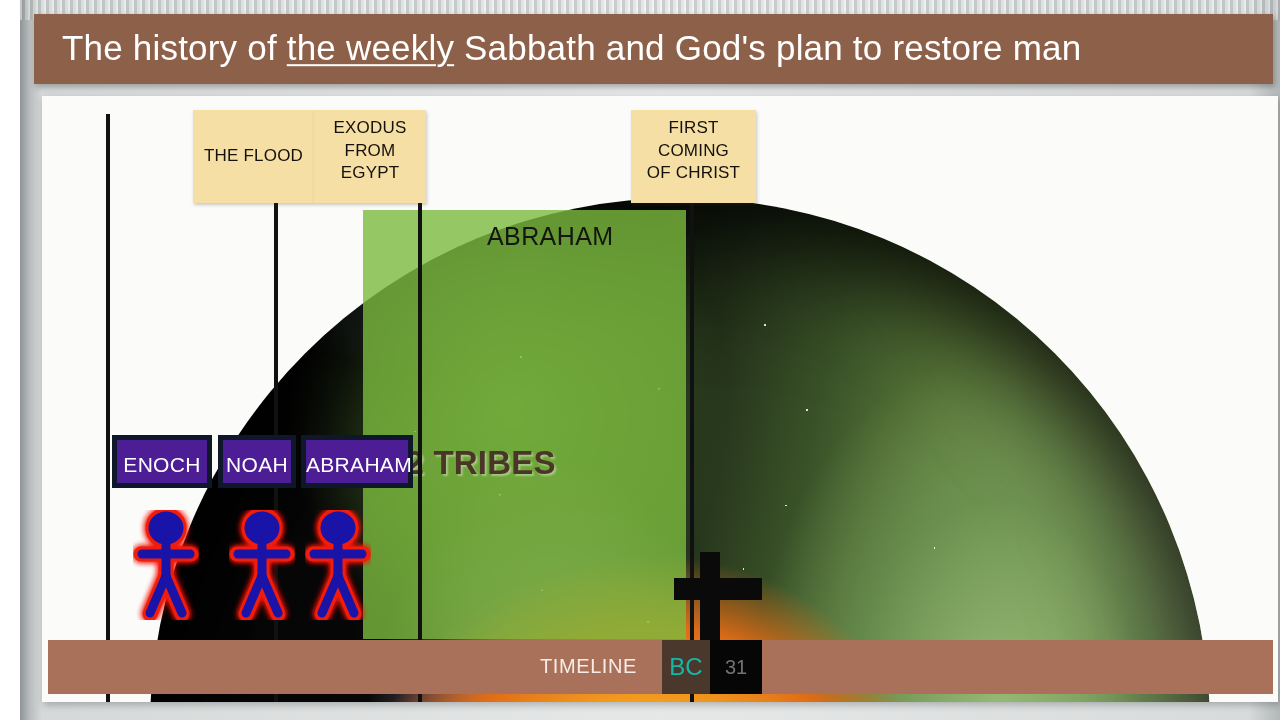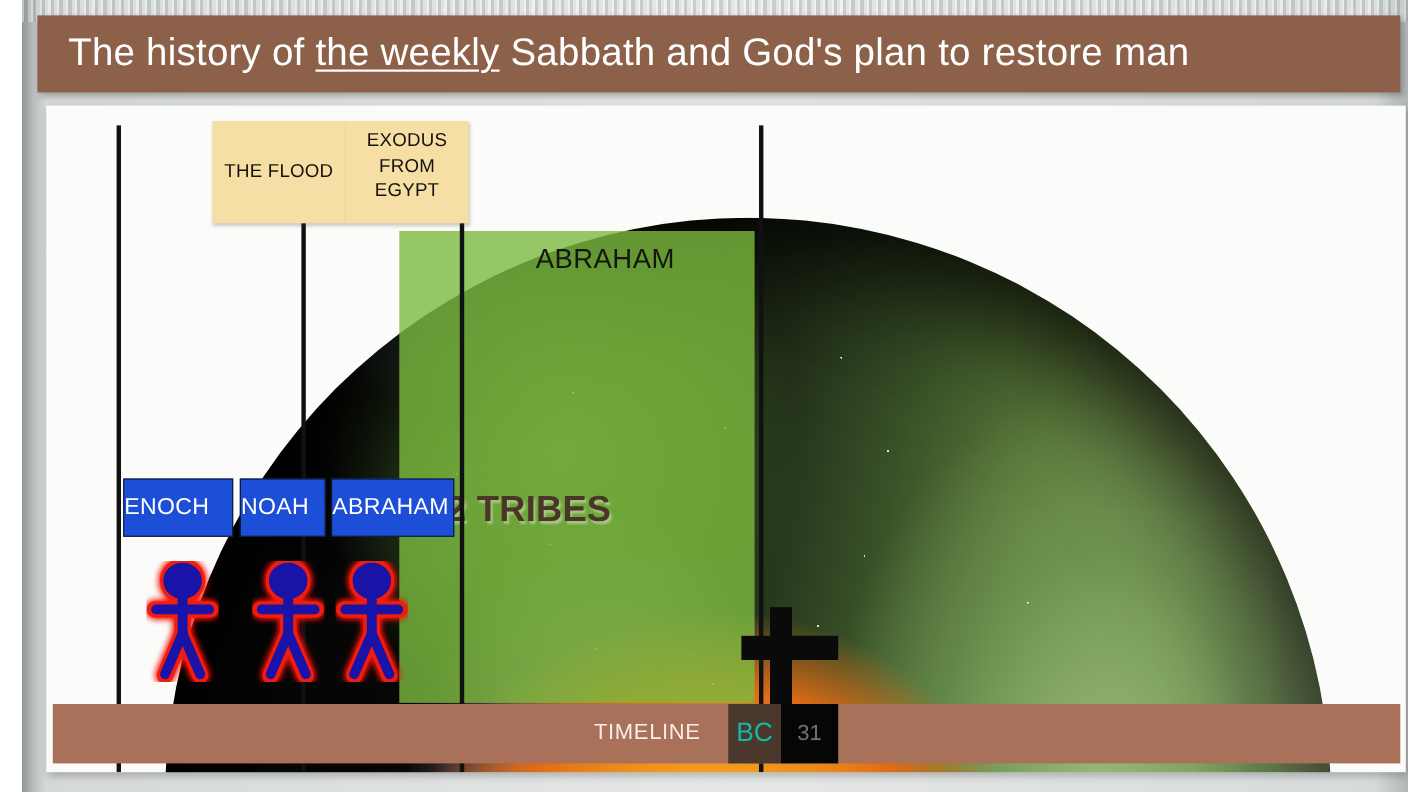--- a/index.html
+++ b/index.html
@@ -168,27 +168,27 @@
     line-height: 1.33;
     padding: 7px 6px 6px;
     letter-spacing: .2px;
     box-shadow: 1px 2px 3px rgba(60,50,40,.25);
     font-family: "Liberation Sans", sans-serif;
   }
 
   
   .person-box {
     position: absolute;
-    background: #1d4ed8;
+    background: #4c1d95;
     color: #ffffff;
-    text-align: left;
+    text-align: center;
     font-size: 21px;
     letter-spacing: .3px;
     padding-top: 13px;
-    border: 1px solid #0f172a;
+    border: 5px solid #0f172a;
     font-family: "Liberation Sans", sans-serif;
   }
 
   
   .stickman { position: absolute; width: 66px; height: 110px; }
 
   
   #cross { position: absolute; }
   #cross .vbar {
     position: absolute; left: 26px; top: 0;
@@ -258,20 +258,25 @@
     <div class="event-box" style="left:151px; top:14px; width:121px; height:93px; padding-top:35px;">
       <div>THE FLOOD</div>
     </div>
 
     <div class="event-box" style="left:272px; top:14px; width:112px; height:93px;">
       <div>EXODUS</div>
       <div>FROM</div>
       <div>EGYPT</div>
     </div>
 
+    <div class="event-box" style="left:589px; top:14px; width:125px; height:93px;">
+      <div>FIRST</div>
+      <div>COMING</div>
+      <div>OF CHRIST</div>
+    </div>
 
     <div class="person-box" style="left:70px;  top:339px; width:100px; height:53px;">ENOCH</div>
     <div class="person-box" style="left:176px; top:339px; width:78px;  height:53px;">NOAH</div>
     <div class="person-box" style="left:259px; top:339px; width:112px; height:53px;">ABRAHAM</div>
 
     <div class="stickman" style="left:91px; top:414px;">
       <svg viewBox="0 0 66 110" width="66" height="110" aria-hidden="true">
         <defs>
           <filter id="glow1" x="-60%" y="-60%" width="220%" height="220%">
             <feGaussianBlur stdDeviation="3.4" result="b"></feGaussianBlur>

